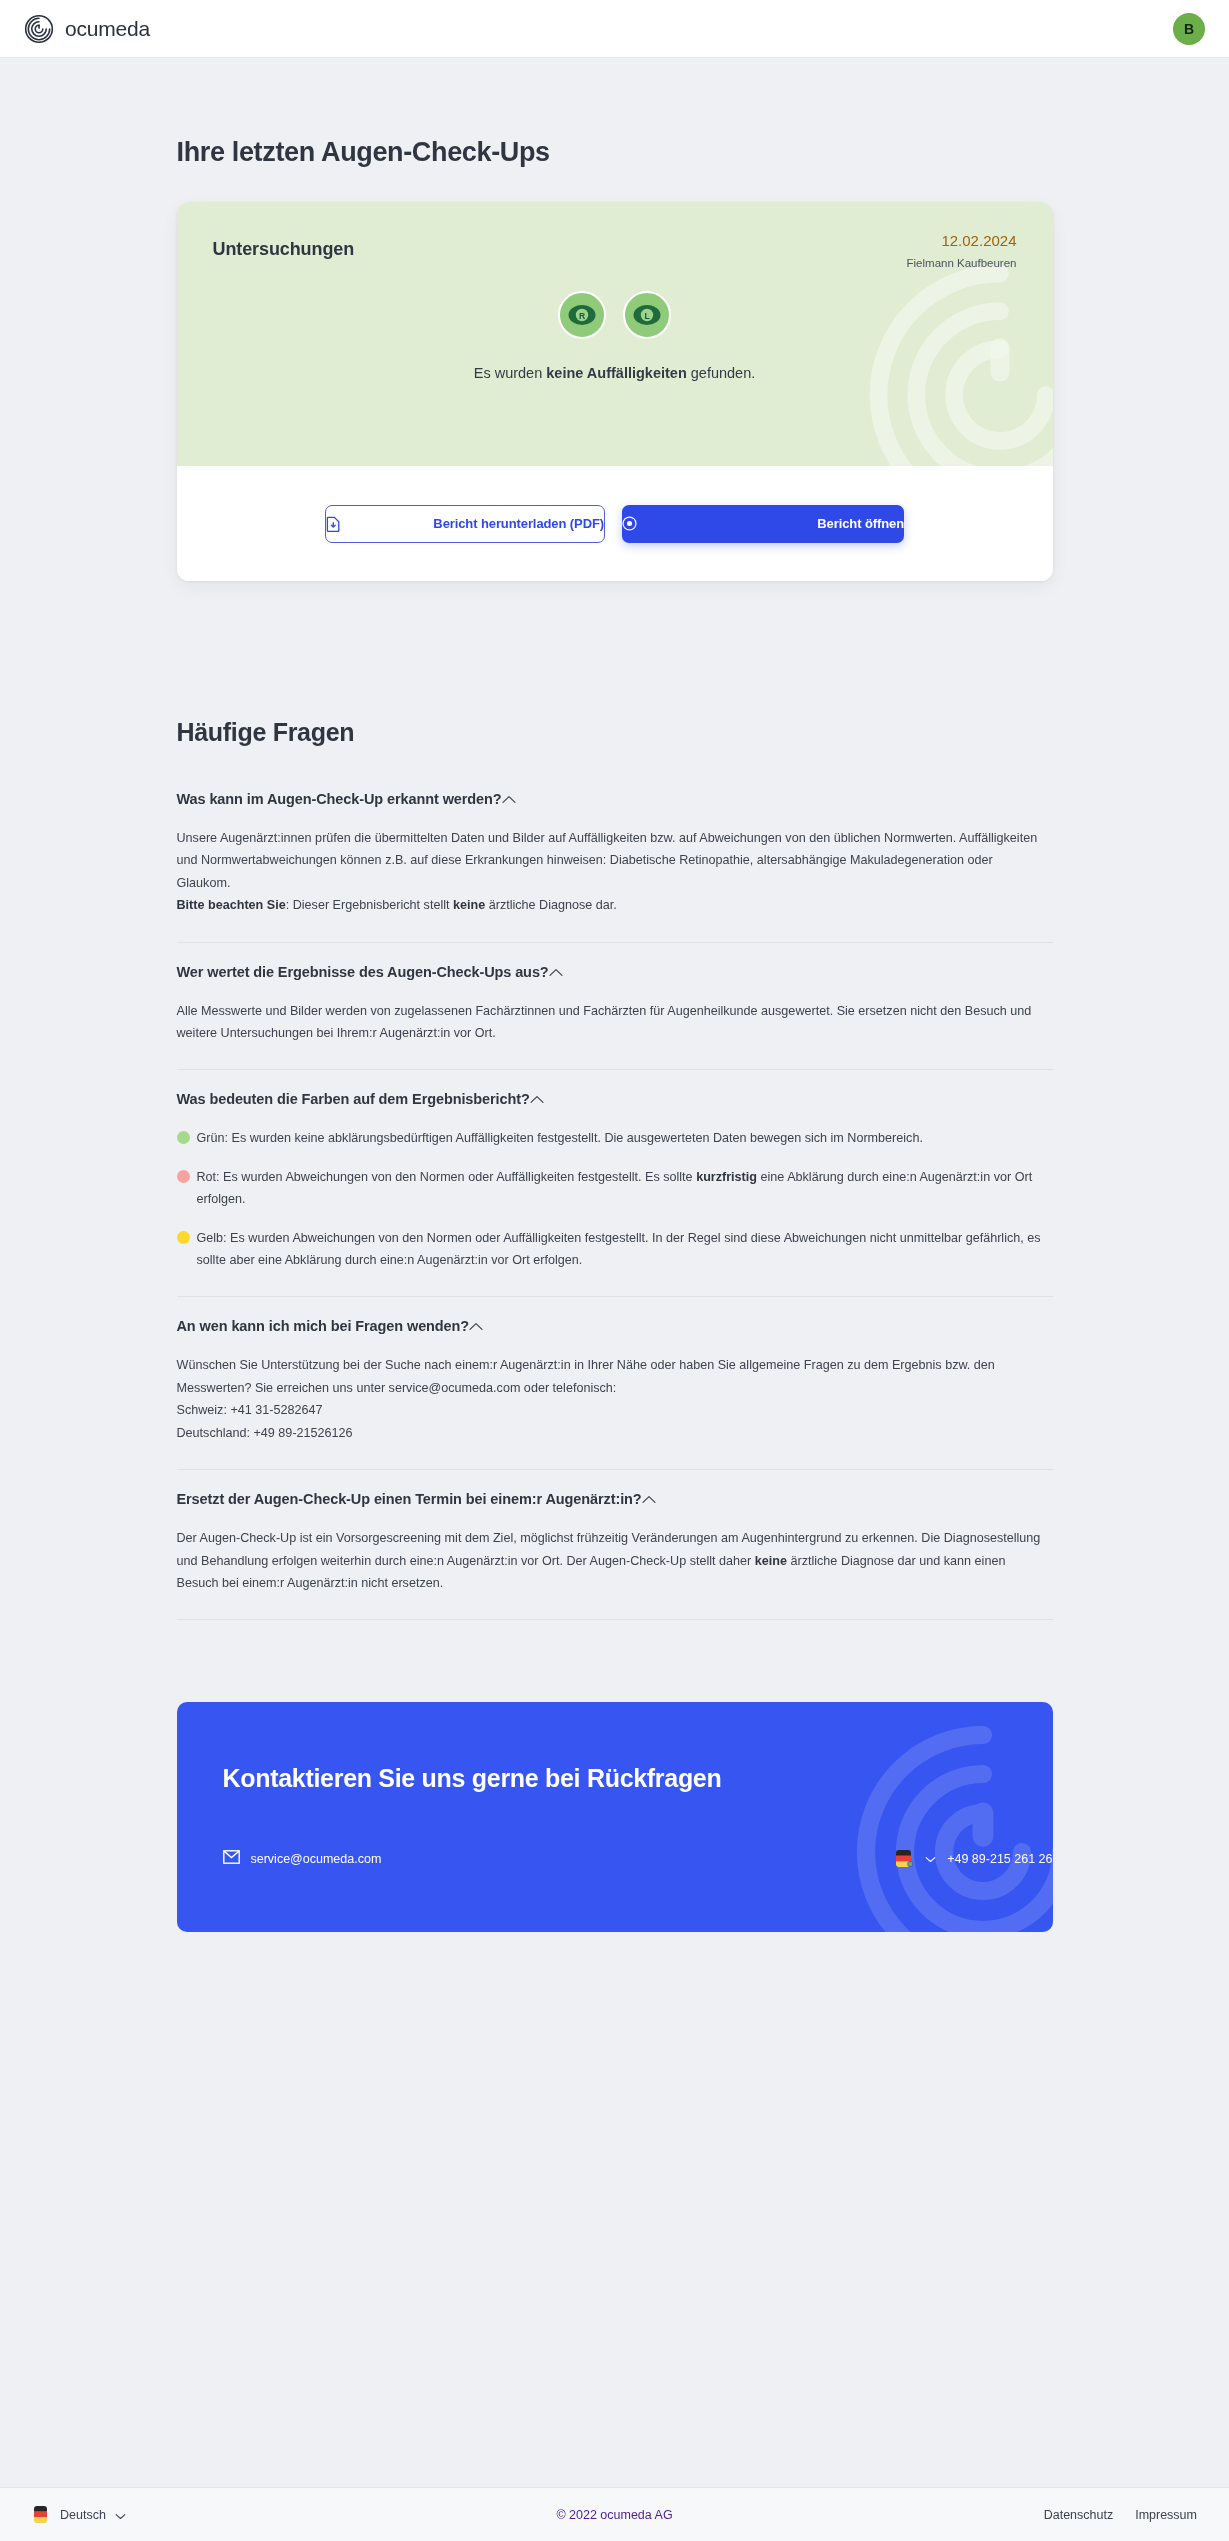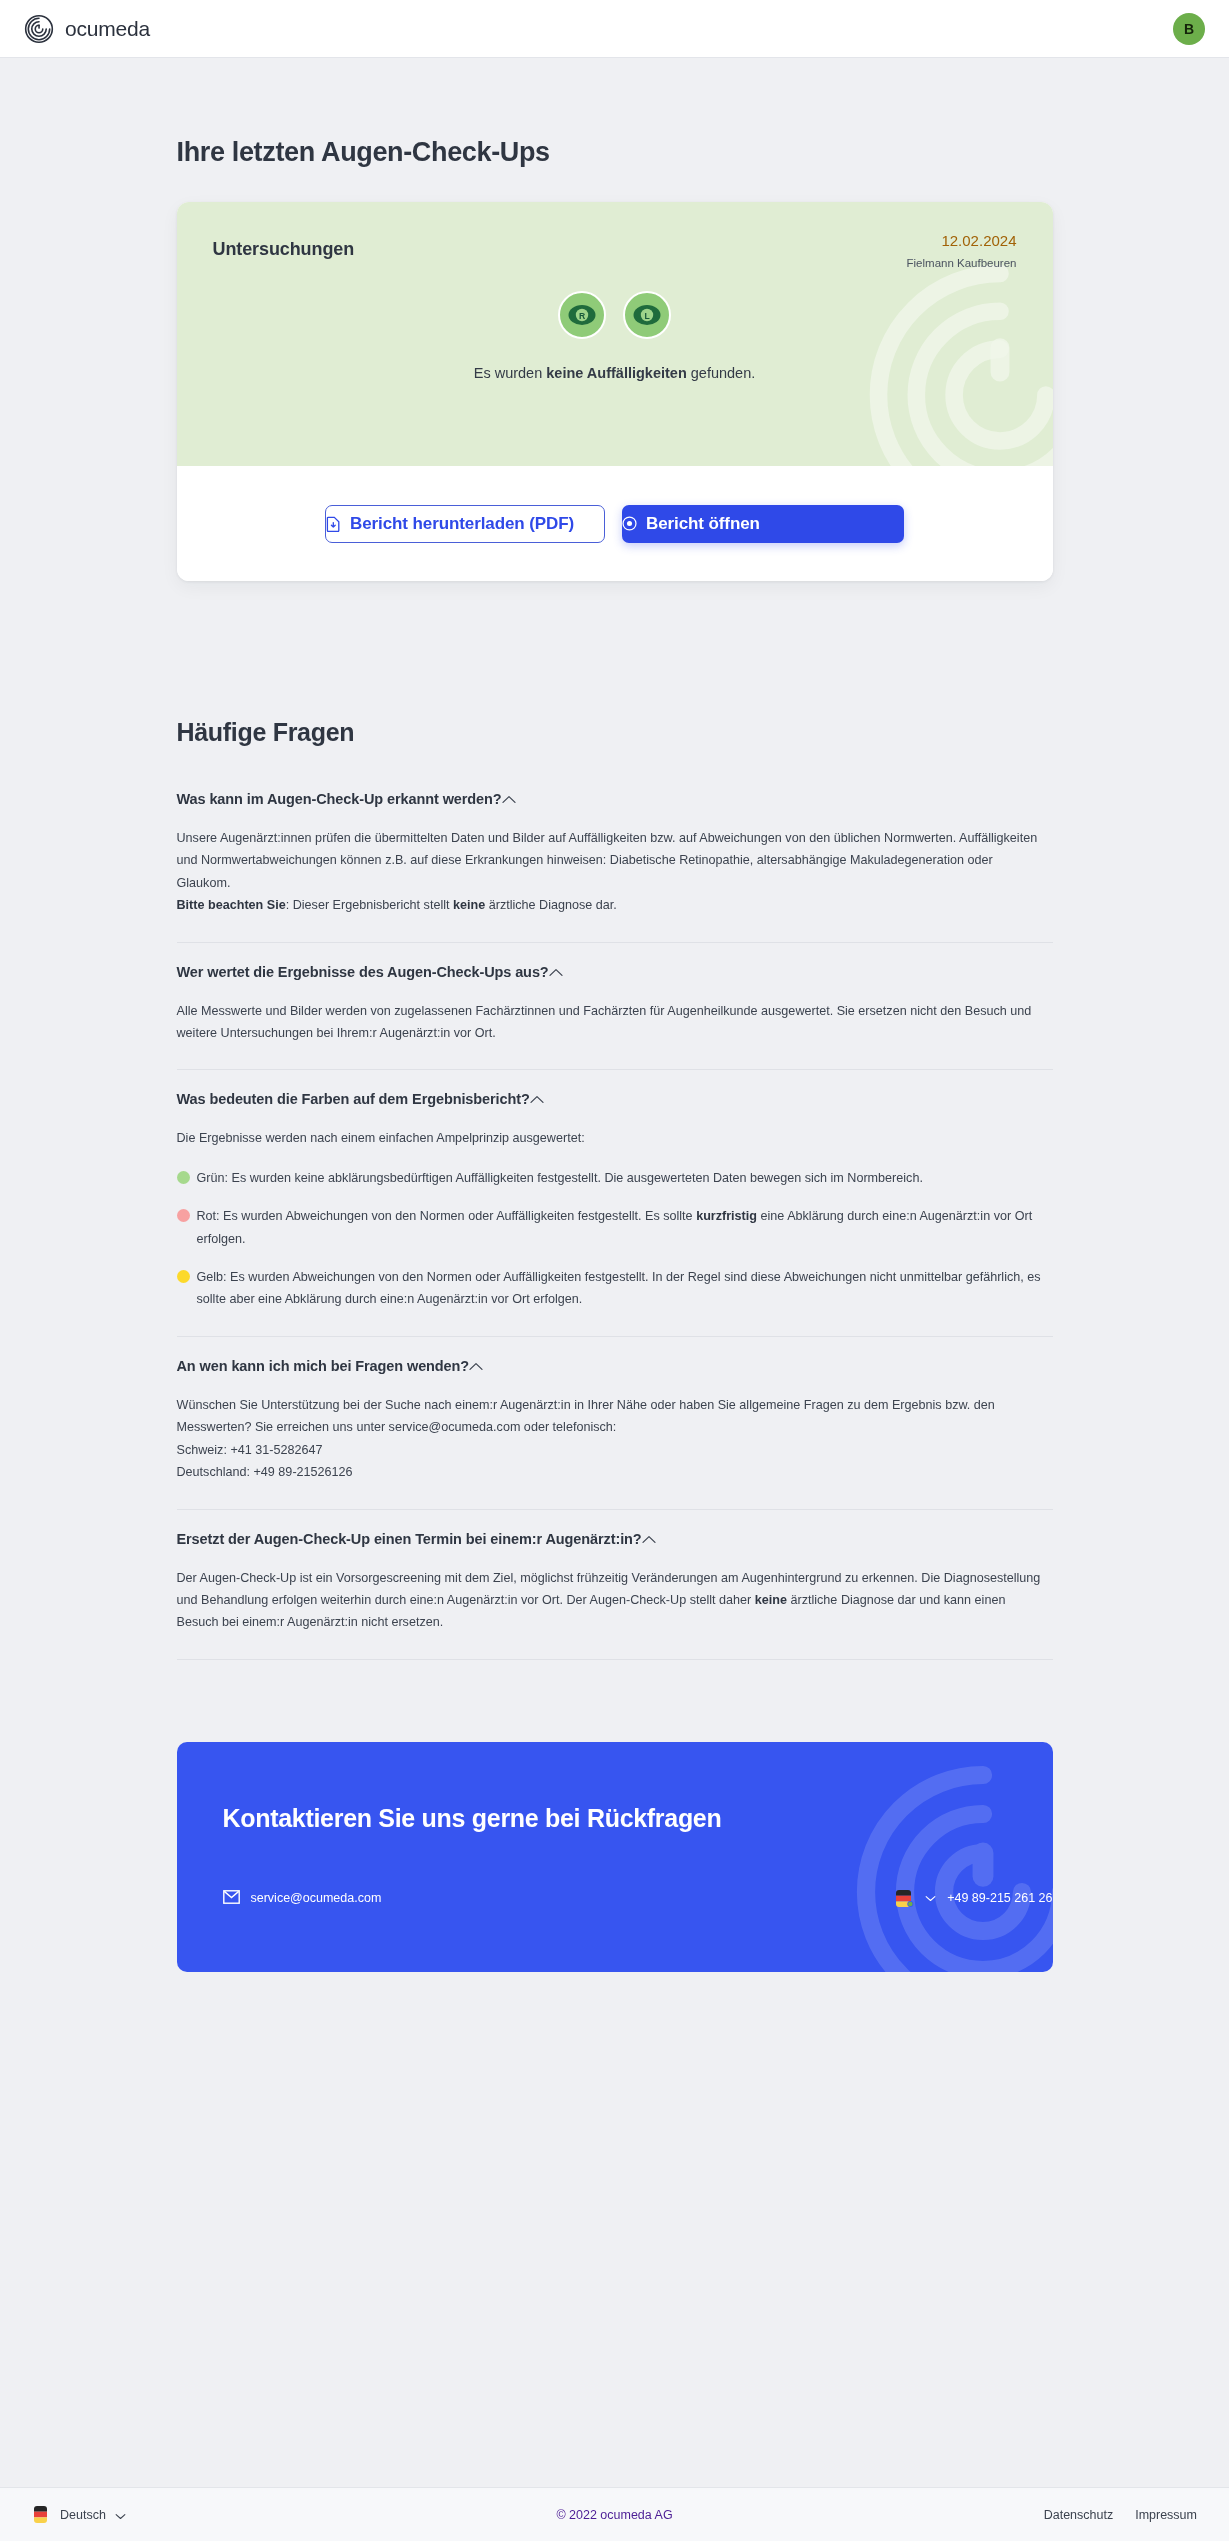--- a/index.html
+++ b/index.html
@@ -146,25 +146,25 @@
     background: #ffffff;
     height: 115px;
     display: flex;
     align-items: center;
     justify-content: center;
     gap: 17px;
   }
   .btn {
     height: 38px;
     border-radius: 7px;
-    font-size: 17px;
+    font-size: 13px;
     font-weight: 700;
     display: inline-flex;
     align-items: center;
-    justify-content: flex-start;
+    justify-content: space-between;
     gap: 9px;
     cursor: pointer;
     border: none;
     font-family: "Liberation Sans", sans-serif;
     letter-spacing: -0.1px;
   }
   .btn-outline {
     width: 280px;
     background: #ffffff;
     color: #2f49e8;
@@ -445,21 +445,20 @@
         <div class="faq-item">
           <div class="faq-q">
             <span class="faq-q-label">Was bedeuten die Farben auf dem Ergebnisbericht?</span>
             <span>
               <svg class="chev" viewBox="0 0 14 9" fill="none">
                   <path d="M1 7.4 7 1.6l6 5.8" stroke="#3c434f" stroke-width="1.2" stroke-linecap="round" stroke-linejoin="round"></path>
                 </svg>
             </span>
           </div>
           <div class="faq-a">
-            <div class="intro-line">Die Ergebnisse werden nach einem einfachen Ampelprinzip ausgewertet:</div>
             <div class="dotline">
               <span class="dot dot-green"></span>
               <span>Grün: Es wurden keine abklärungsbedürftigen Auffälligkeiten festgestellt. Die ausgewerteten Daten bewegen sich im Normbereich.</span>
             </div>
             <div class="dotline">
               <span class="dot dot-red"></span>
               <span>Rot: Es wurden Abweichungen von den Normen oder Auffälligkeiten festgestellt. Es sollte </span><b>kurzfristig</b><span> eine Abklärung durch eine:n Augenärzt:in vor Ort erfolgen.</span>
             </div>
             <div class="dotline">
               <span class="dot dot-yellow"></span>

